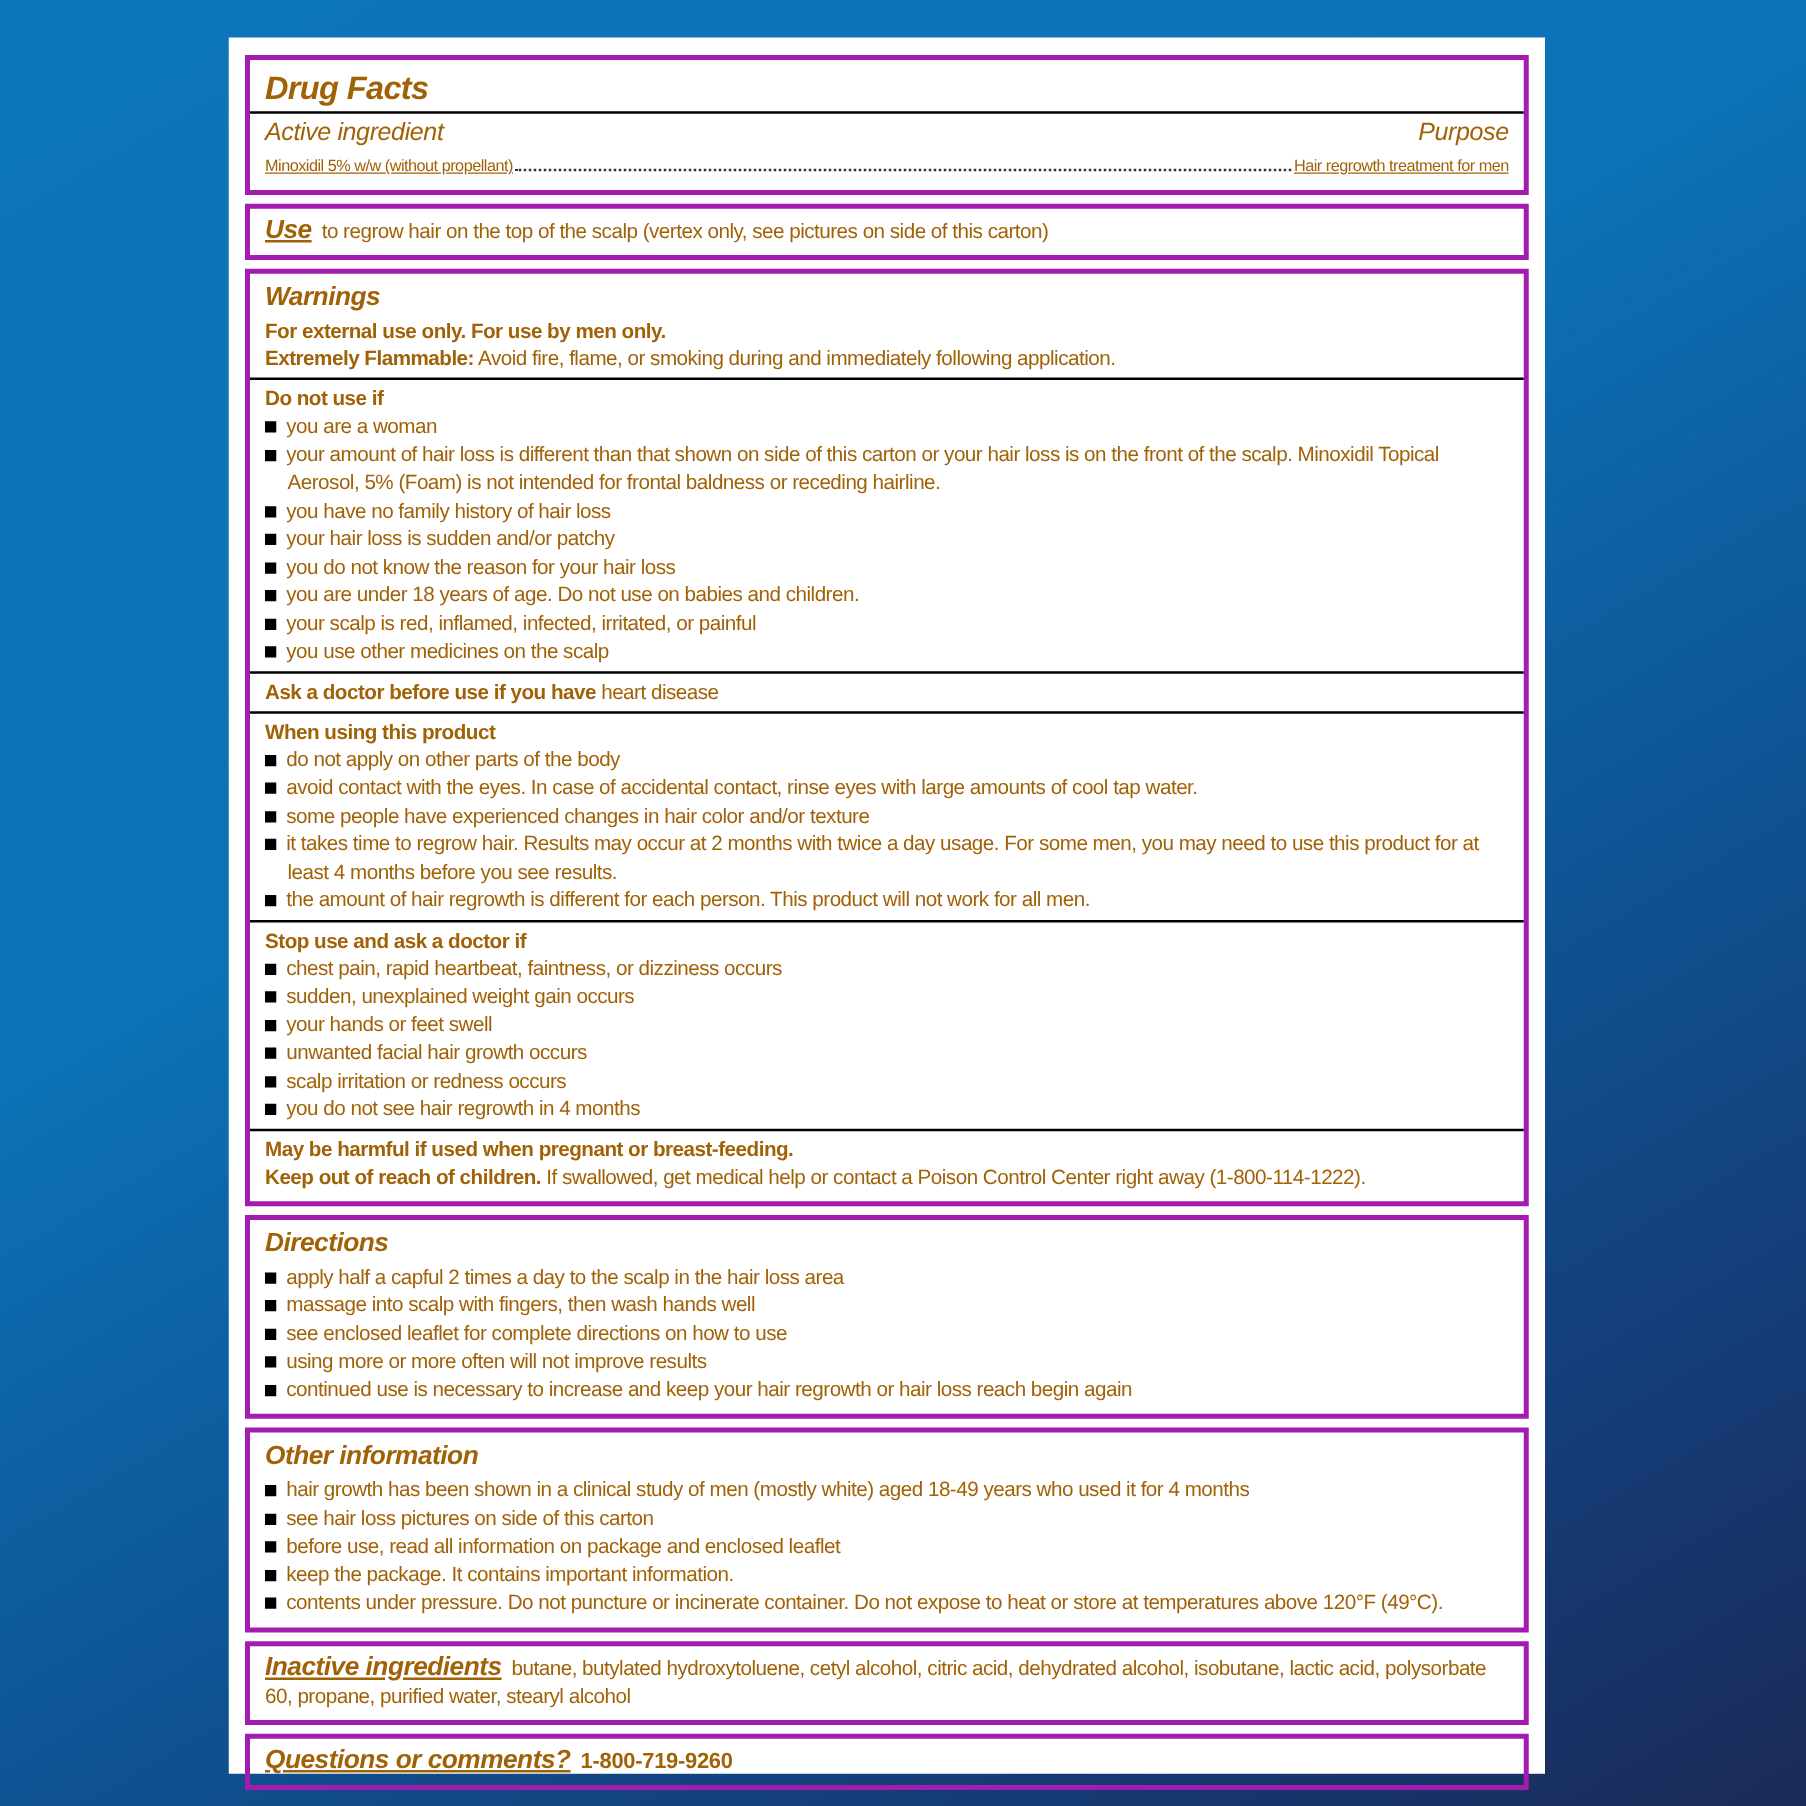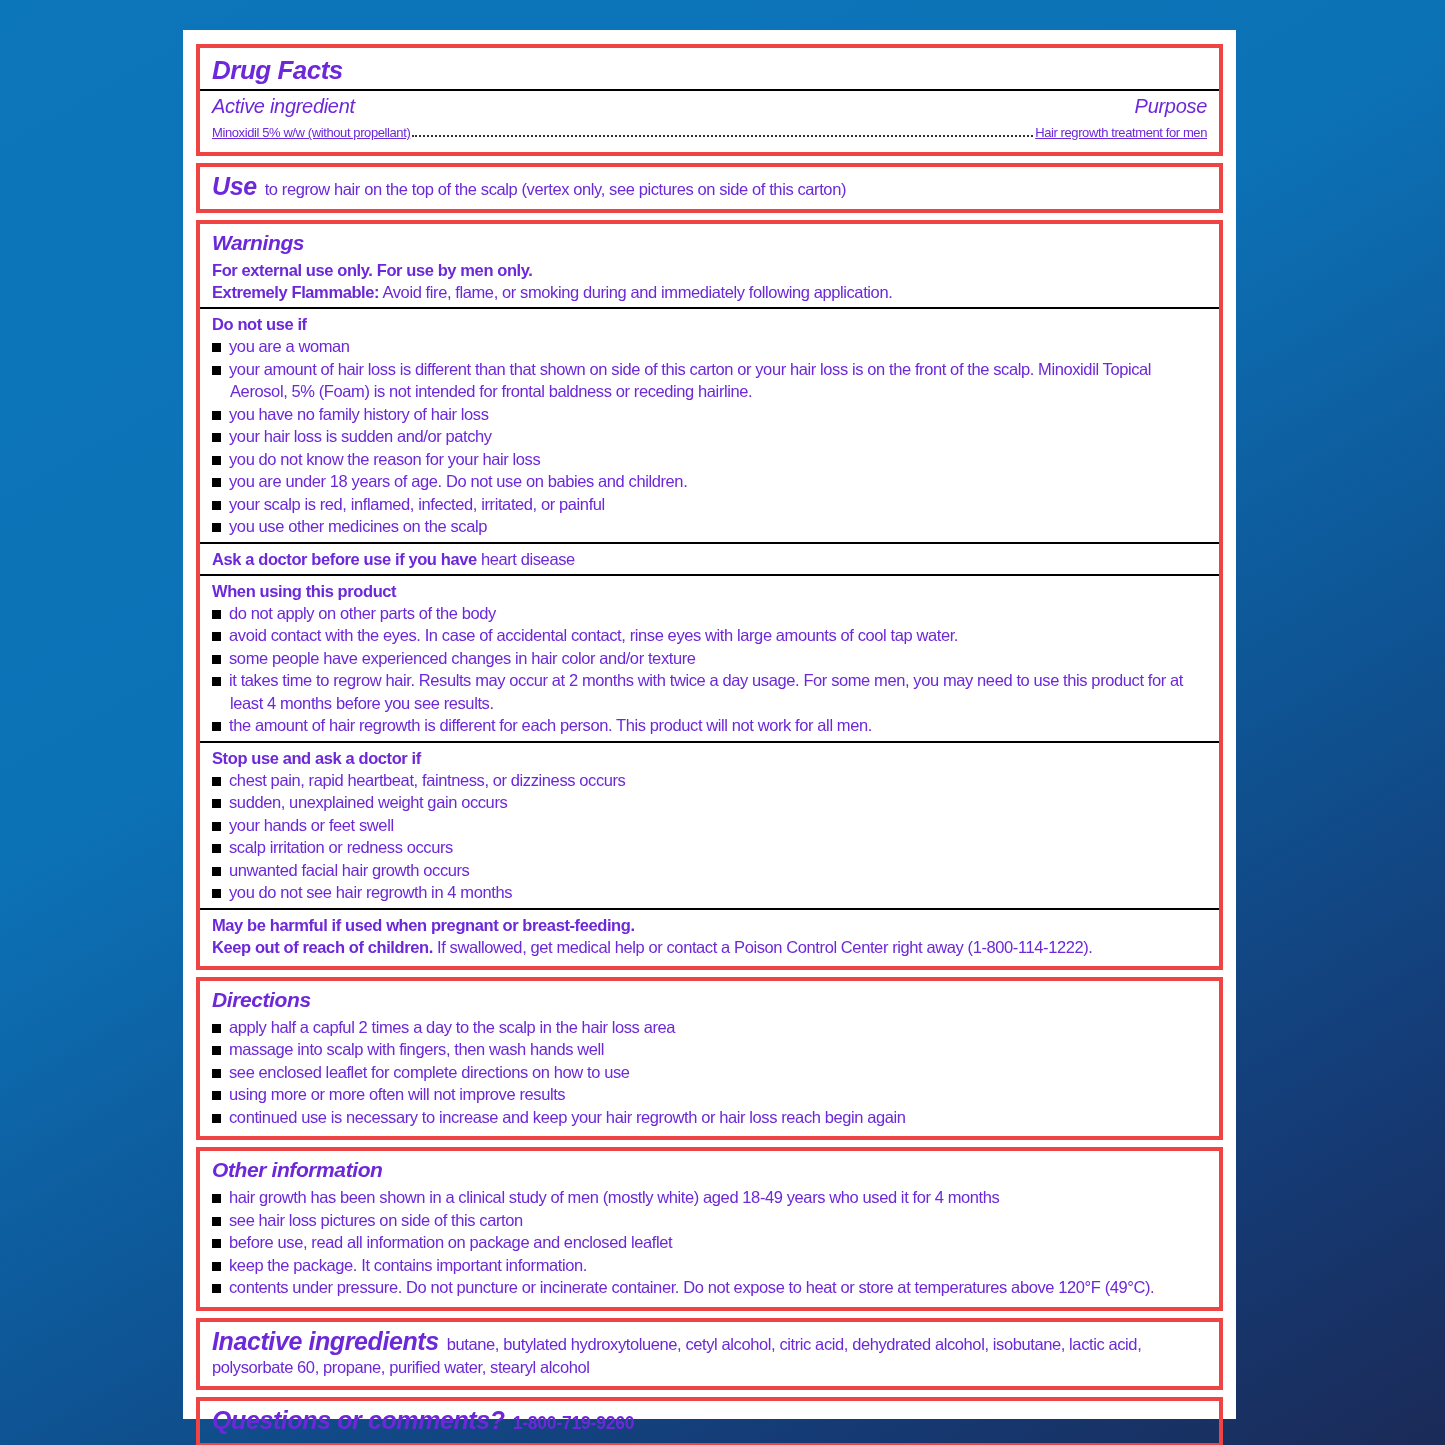--- a/index.html
+++ b/index.html
@@ -6,41 +6,41 @@
   body{
     width:1445px;height:1445px;overflow:hidden;
     font-family:"Liberation Sans","DejaVu Sans",sans-serif;
     background:linear-gradient(150deg,#0c76bb 0%,#0c72b6 38%,#0e5595 62%,#153a74 84%,#1b2a57 100%);
   }
   .panel{
     position:absolute;left:183px;top:30px;width:1053px;height:1389px;
     background:#ffffff;box-sizing:border-box;padding:14px 13px 10px 13px;
   }
   .box{
-    border:4px solid #ef4444;box-sizing:border-box;
+    border:4px solid #a21caf;box-sizing:border-box;
     padding:5px 12px 8px 12px;margin-bottom:7px;
-    color:#6d28d9;
+    color:#a16207;
   }
   .title{
     font-size:26px;font-weight:bold;font-style:italic;
     letter-spacing:-0.5px;line-height:30px;margin:2px 0 4px 0;
   }
   .thin-rule{border:none;border-top:2px solid #000;margin:2px -12px 4px -12px;}
   .sub-rule{border:none;border-top:2px solid #000;margin:4px -12px 4px -12px;}
   .two-col{display:flex;justify-content:space-between;align-items:baseline;margin-top:3px;}
   .col-head{font-size:20px;font-weight:normal;font-style:italic;letter-spacing:-0.3px;}
   .leader-row{display:flex;align-items:baseline;font-size:13px;letter-spacing:-0.4px;line-height:22px;margin-top:4px;text-decoration:underline;}
   .dots{flex:1 1 auto;border-bottom:2px dotted #333;margin:0 2px 3px 2px;min-width:30px;}
   .h2{
     font-size:21px;font-weight:bold;font-style:italic;
     letter-spacing:-0.4px;line-height:26px;margin:1px 0 3px 0;
   }
   .inline-h{
-    font-size:25px;font-weight:bold;font-style:italic;
-    letter-spacing:-0.4px;margin-right:8px;
+    font-size:21px;font-weight:bold;font-style:italic;
+    letter-spacing:-0.4px;margin-right:8px;text-decoration:underline;
   }
   .txt{font-size:16.5px;letter-spacing:-0.4px;line-height:22px;}
   p.line{font-size:16.5px;letter-spacing:-0.4px;line-height:22px;margin:0;}
   p.bold-line{font-size:16.5px;letter-spacing:-0.4px;line-height:22px;margin:0;font-weight:bold;}
   ul.bullets{list-style:none;margin:0;padding:0;}
   ul.bullets li{
     font-size:16.5px;letter-spacing:-0.4px;line-height:22.5px;
     padding-left:18px;text-indent:-18px;margin:0;
   }
   ul.bullets li::before{
@@ -103,22 +103,22 @@
       <li>it takes time to regrow hair. Results may occur at 2 months with twice a day usage. For some men, you may need to use this product for at least 4 months before you see results.</li>
       <li>the amount of hair regrowth is different for each person. This product will not work for all men.</li>
     </ul>
 
     <hr class="sub-rule">
     <p class="bold-line">Stop use and ask a doctor if</p>
     <ul class="bullets">
       <li>chest pain, rapid heartbeat, faintness, or dizziness occurs</li>
       <li>sudden, unexplained weight gain occurs</li>
       <li>your hands or feet swell</li>
+      <li>unwanted facial hair growth occurs</li>
       <li>scalp irritation or redness occurs</li>
-      <li>unwanted facial hair growth occurs</li>
       <li>you do not see hair regrowth in 4 months</li>
     </ul>
 
     <hr class="sub-rule">
     <p class="bold-line">May be harmful if used when pregnant or breast-feeding.</p>
     <p class="line"><b>Keep out of reach of children.</b> <span>If swallowed, get medical help or contact a Poison Control Center right away (1-800-114-1222).</span></p>
   </section>
 
   <section class="box">
     <div class="h2">Directions</div>

